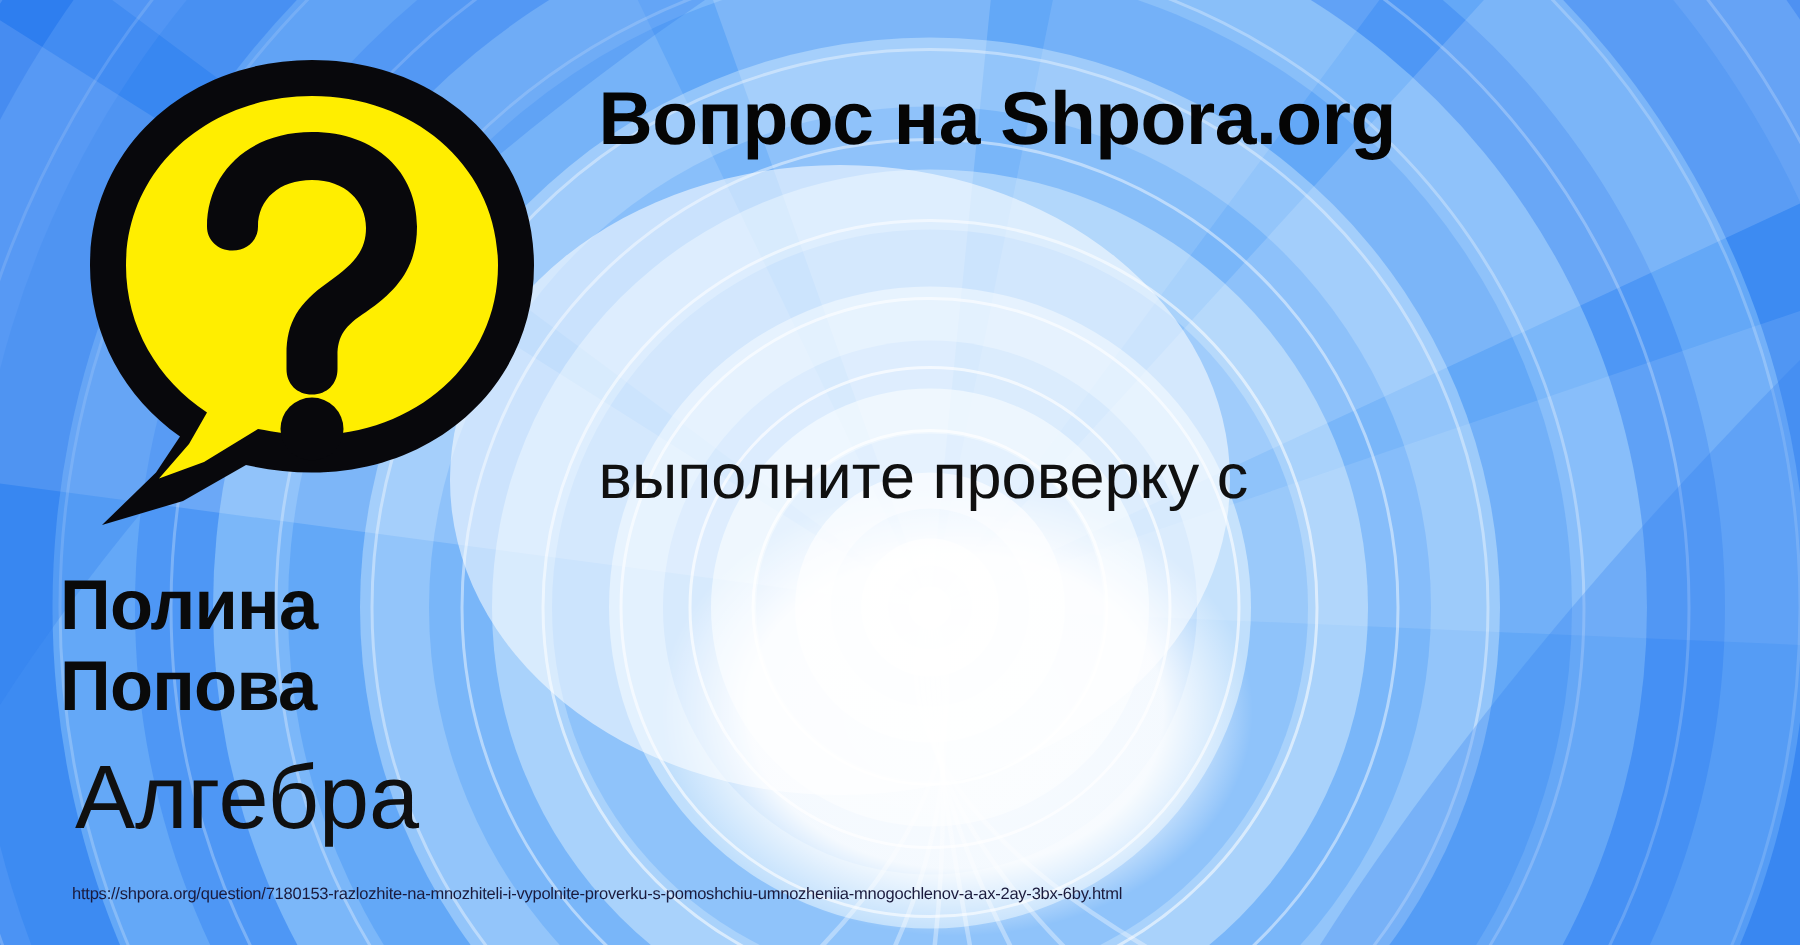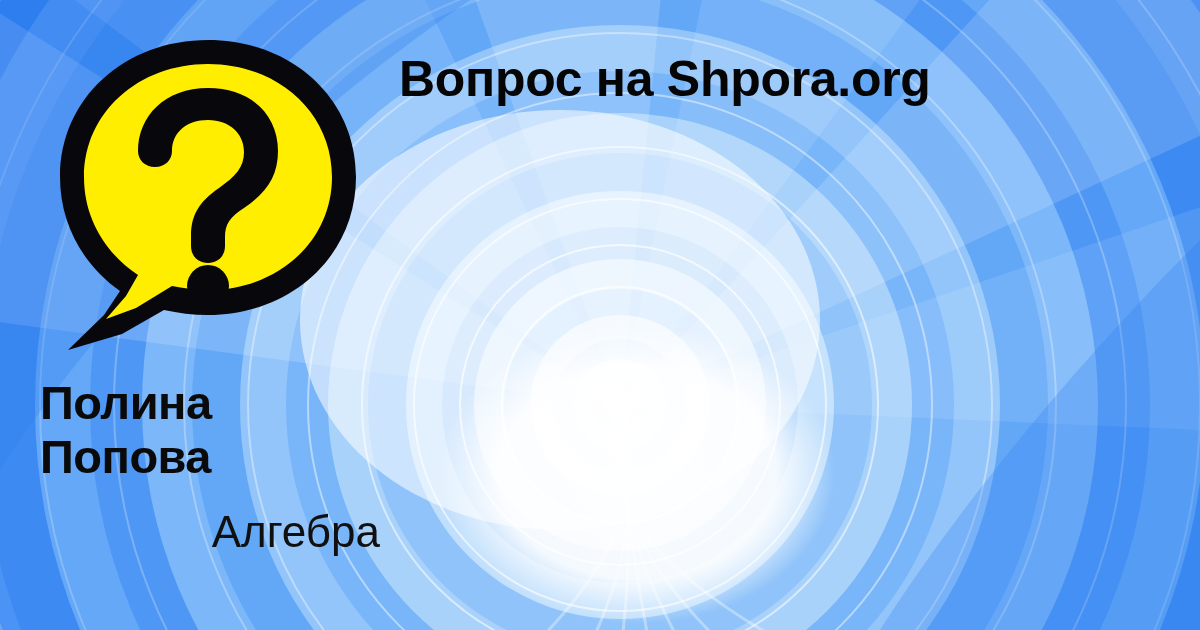--- a/index.html
+++ b/index.html
@@ -53,25 +53,24 @@
     font-weight: bold;
     line-height: 54px;
     color: #0a0a0a;
     letter-spacing: -0.5px;
   }
   #subject-label {
     position: absolute;
     left: 50px;
     top: 506px;
     width: 330px;
-    font-size: 44px;
+    font-size: 60px;
     font-weight: normal;
     line-height: 52px;
     color: #101010;
-    text-align: right;
   }
 
   
   #site-title {
     position: absolute;
     left: 399px;
     top: 49px;
     width: 770px;
     font-size: 50px;
     font-weight: bold;
@@ -242,23 +241,25 @@
                  C 214,159 226,143 226,117
                  C 226,81 199,54 156,54 Z"></path>
         <circle cx="156" cy="252" r="21"></circle>
       </g>
     </svg>
   </div>
 
   <div id="site-title">Вопрос на Shpora.org</div>
 
   <div id="question-body">
+    <span class="qline">выполните проверку с</span>
     
     
     
   </div>
 
   <div id="author-name">Полина Попова</div>
 
   <div id="subject-label">Алгебра</div>
 
+  <div id="source-url">https://shpora.org/question/7180153-razlozhite-na-mnozhiteli-i-vypolnite-proverku-s-pomoshchiu-umnozheniia-mnogochlenov-a-ax-2ay-3bx-6by.html</div>
 
 </div>
 
 </body></html>

